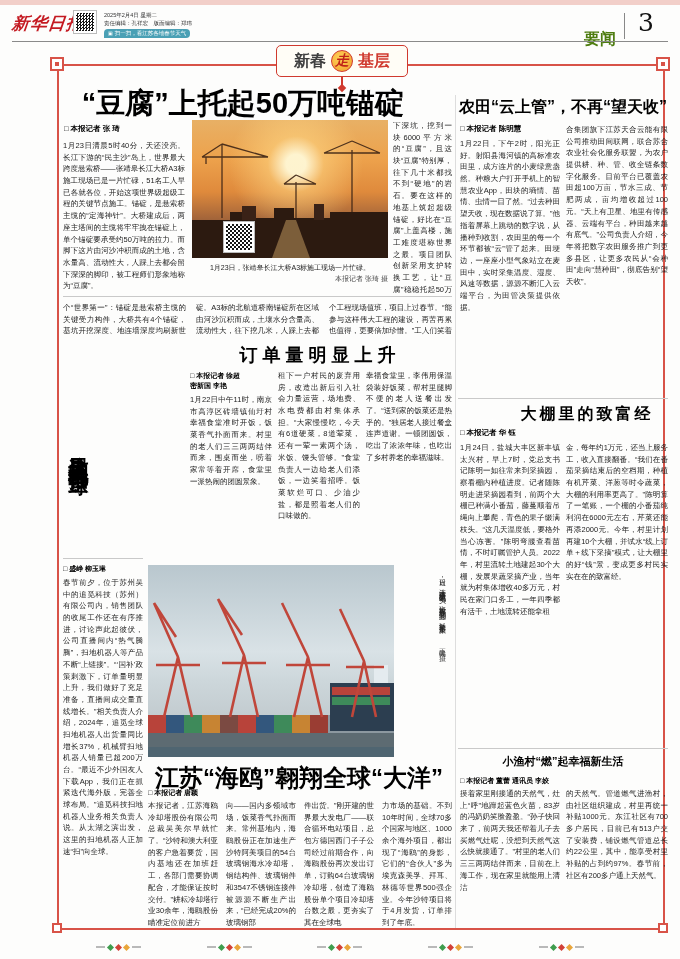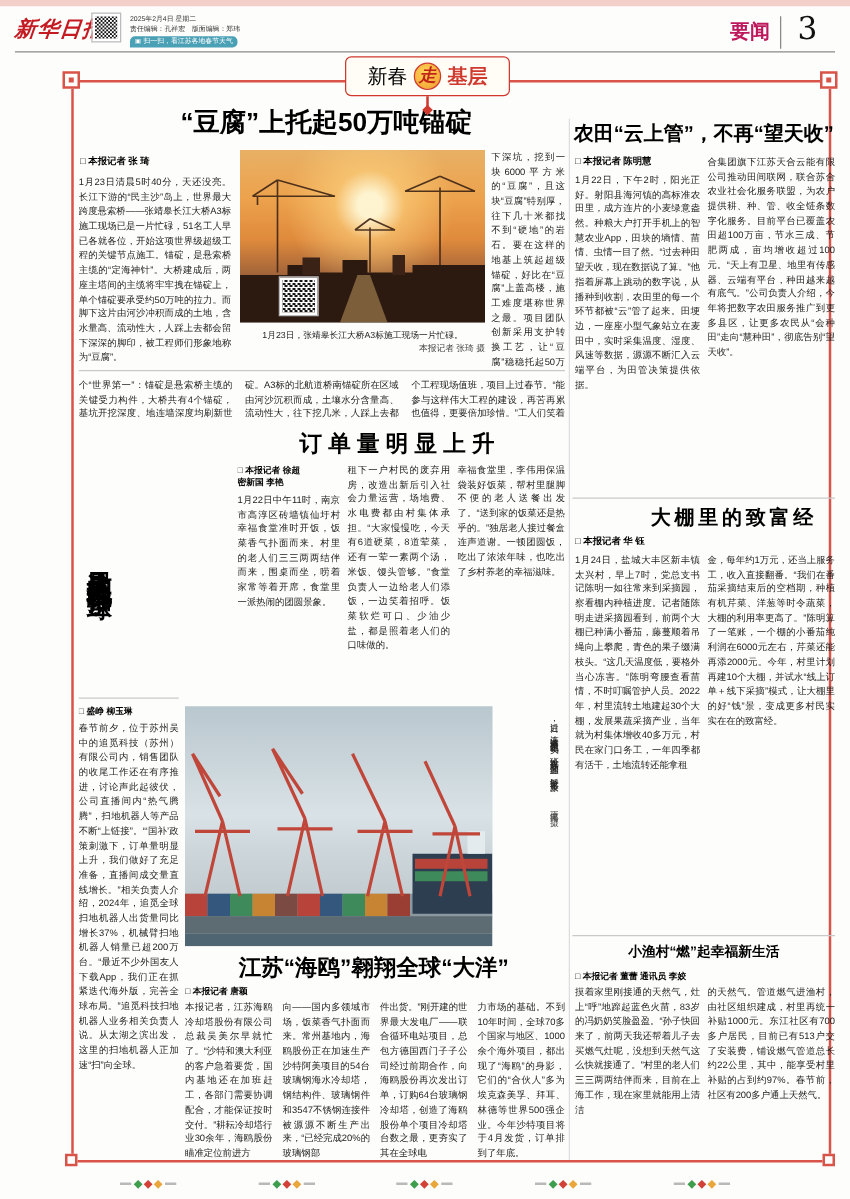--- a/index.html
+++ b/index.html
@@ -27,51 +27,51 @@
 
 <div class="abs" style="left:12px;top:8px;width:656px;height:34px">
   <div class="abs" style="left:0;top:4px;font-family:'Liberation Serif',serif;font-weight:900;font-style:italic;font-size:17px;color:#c41a22;letter-spacing:1px;transform:skewX(-6deg)">新华日报</div>
   <div class="abs qr" style="left:62px;top:3px;width:22px;height:22px;background-size:3px 3px"></div>
   <div class="abs" style="left:92px;top:4px;font-size:5.5px;color:#333">2025年2月4日 星期二</div>
   <div class="abs" style="left:92px;top:12px;font-size:5.5px;color:#333">责任编辑：孔祥宏　版面编辑：郑玮</div>
   <div class="abs" style="left:92px;top:21px;height:9px;padding:0 4px;background:#4aa0b5;border-radius:4px 4px 4px 0;color:#fff;font-size:5.5px;line-height:9px;display:flex;align-items:center;gap:2px">
     <span style="font-size:5px">▣</span>
     <span>扫一扫，看江苏各地春节天气</span>
   </div>
-  <div class="abs" style="left:572px;top:7px;font-family:'Liberation Serif',serif;font-weight:900;font-size:16px;color:#be185d">要闻</div>
+  <div class="abs" style="left:572px;top:21px;font-family:'Liberation Serif',serif;font-weight:900;font-size:16px;color:#4d7c0f">要闻</div>
   <div class="abs" style="left:612px;top:5px;width:1px;height:26px;background:#888"></div>
   <div class="abs" style="left:626px;top:0;font-family:'DejaVu Serif',serif;font-size:25px;color:#111">3</div>
 </div>
 <div class="abs" style="left:12px;top:41px;width:656px;height:1px;background:#8a8a8a"></div>
 
 <div class="abs redline" style="left:58px;top:64px;width:218px;height:1.5px"></div>
 <div class="abs redline" style="left:408px;top:64px;width:255px;height:1.5px"></div>
 <div class="abs redline" style="left:57px;top:64px;width:1.5px;height:865px"></div>
 <div class="abs redline" style="left:663px;top:64px;width:1.5px;height:865px"></div>
 <div class="abs redline" style="left:58px;top:928px;width:606px;height:1.5px"></div>
 <div class="abs corner" style="left:50px;top:57px;width:14px;height:14px">
     <span class="inner abs"></span>
   </div>
 <div class="abs corner" style="left:656px;top:57px;width:14px;height:14px">
     <span class="inner abs"></span>
   </div>
 <div class="abs corner" style="left:52px;top:923px;width:10px;height:10px"></div>
 <div class="abs corner" style="left:658px;top:923px;width:10px;height:10px"></div>
 
 <div class="abs" style="left:276px;top:45px;width:132px;height:32px;background:#fffdf6;border:1.5px solid #d0392e;border-radius:5px;display:flex;align-items:center;justify-content:center;gap:5px;z-index:3">
-  <span style="font-size:16px;font-weight:400;color:#000000">新春</span>
+  <span style="font-size:16px;font-weight:700;color:#404040">新春</span>
   <span style="width:22px;height:22px;border-radius:50%;border:1.5px solid #d0392e;background:radial-gradient(circle at 40% 35%,#ffd257,#f09e2e);display:flex;align-items:center;justify-content:center">
     <span style="font-size:14px;font-weight:900;font-style:italic;color:#c02318">走</span>
   </span>
   <span style="font-size:16px;font-weight:900;color:#d0392e">基层</span>
 </div>
 <div class="abs" style="left:341px;top:77px;width:2px;height:9px;background:#d0392e;z-index:2"></div>
 <div class="abs" style="left:338.5px;top:85px;width:6px;height:6px;background:#d0392e;transform:rotate(45deg);z-index:2"></div>
 
-<div class="abs headline" style="left:65px;top:84px;width:392px;font-size:21px;letter-spacing:0">“豆腐”上托起50万吨锚碇</div>
+<div class="abs headline" style="left:47px;top:84px;width:392px;font-size:29px;letter-spacing:0">“豆腐”上托起50万吨锚碇</div>
 <div class="abs byline" style="left:64px;top:124px">□ 本报记者 张 琦</div>
 <div class="abs body-text" style="left:63px;top:140px;width:122px;height:156px">1月23日清晨5时40分，天还没亮。长江下游的“民主沙”岛上，世界最大跨度悬索桥——张靖皋长江大桥A3标施工现场已是一片忙碌，51名工人早已各就各位，开始这项世界级超级工程的关键节点施工。锚碇，是悬索桥主缆的“定海神针”。大桥建成后，两座主塔间的主缆将牢牢拽在锚碇上，单个锚碇要承受约50万吨的拉力。而脚下这片由河沙冲积而成的土地，含水量高、流动性大，人踩上去都会留下深深的脚印，被工程师们形象地称为“豆腐”。</div>
 
 <div class="abs" style="left:192px;top:120px;width:196px;height:138px;overflow:hidden;background:
        radial-gradient(circle at 53% 32%, rgba(255,248,214,0.95) 0 7%, rgba(255,214,130,0.55) 20%, rgba(255,180,90,0) 48%),
        linear-gradient(180deg,#e8b065 0%,#eda24c 28%,#df8a3c 52%,#a2643a 72%,#53331f 86%,#2f1d12 100%)">
   <svg width="196" height="138" viewBox="0 0 196 138" style="position:absolute;left:0;top:0">
     <g stroke="#3d2415" stroke-width="1.3" fill="none" opacity="0.9">
       <path d="M30,98 V34 M10,37 H76 M30,24 L10,37 M30,24 L76,37 M30,24 V37 M14,37 v7"></path>
       <path d="M160,98 V30 M132,33 H188 M160,21 L132,33 M160,21 L188,33"></path>
@@ -153,21 +153,21 @@
       <path d="M146,152 L160,92 L174,152 M138,100 H182 M160,92 L134,38"></path>
       <path d="M204,152 L216,96 L228,152 M198,102 H236 M216,96 L192,44"></path>
     </g>
   </svg>
 </div>
 <div class="abs vert" style="left:398px;top:565px;width:54px;height:192px;padding:8px 4px;font-size:7px;line-height:1.8;color:#222;letter-spacing:1px">
   <span>近日，连云港港集装箱码头，班轮有序靠泊装卸，一派繁忙景象。</span>
   <span style="margin-top:10px;color:#444">王健民 摄</span>
 </div>
 
-<div class="abs headline" style="left:146px;top:762px;width:306px;font-size:18px">江苏“海鸥”翱翔全球“大洋”</div>
+<div class="abs headline" style="left:146px;top:762px;width:306px;font-size:24px">江苏“海鸥”翱翔全球“大洋”</div>
 <div class="abs byline" style="left:148px;top:788px;font-size:7px">□ 本报记者 唐颖</div>
 <div class="abs body-text" style="left:148px;top:800px;width:70px;height:127px">本报记者，江苏海鸥冷却塔股份有限公司总裁吴美尔早就忙了。“沙特和澳大利亚的客户急着要货，国内基地还在加班赶工，各部门需要协调配合，才能保证按时交付。”耕耘冷却塔行业30余年，海鸥股份瞄准定位前进方</div>
 <div class="abs body-text" style="left:226px;top:800px;width:70px;height:127px">向——国内多领域市场，饭菜香气扑面而来。常州基地内，海鸥股份正在加速生产沙特阿美项目的54台玻璃钢海水冷却塔，钢结构件、玻璃钢件和3547不锈钢连接件被源源不断生产出来，“已经完成20%的玻璃钢部</div>
 <div class="abs body-text" style="left:304px;top:800px;width:70px;height:127px">件出货。”刚开建的世界最大发电厂——联合循环电站项目，总包方德国西门子子公司经过前期合作，向海鸥股份再次发出订单，订购64台玻璃钢冷却塔，创造了海鸥股份单个项目冷却塔台数之最，更夯实了其在全球电</div>
 <div class="abs body-text" style="left:382px;top:800px;width:70px;height:127px">力市场的基础。不到10年时间，全球70多个国家与地区、1000余个海外项目，都出现了“海鸥”的身影，它们的“合伙人”多为埃克森美孚、拜耳、林德等世界500强企业。今年沙特项目将于4月发货，订单排到了年底。</div>
 
 <div class="abs" style="left:0;top:936px;width:680px;height:22px;display:flex;align-items:center;justify-content:space-evenly;padding:0 30px">
   <div class="cluster">
     <span class="tinybar"></span>
     <span class="diamond" style="background:#3f9d4e"></span>

